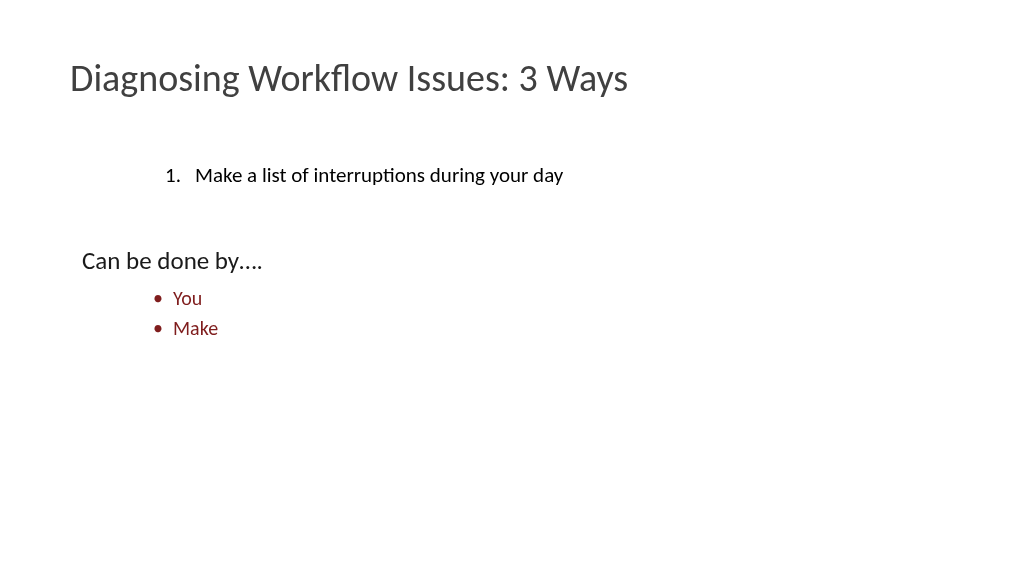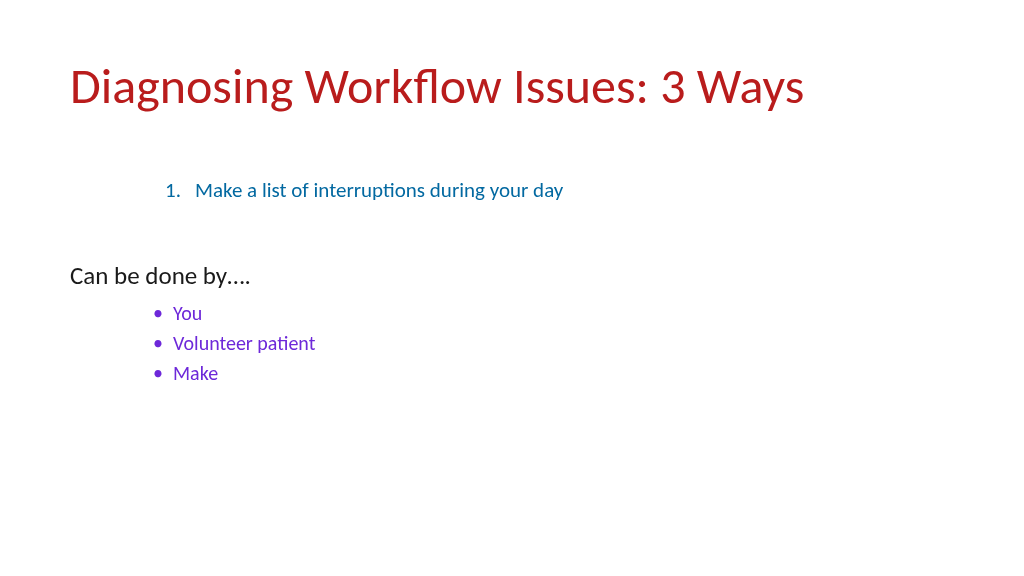--- a/index.html
+++ b/index.html
@@ -10,56 +10,56 @@
     body {
       width: 1024px;
       height: 576px;
       background: #ffffff;
       font-family: Calibri, 'Segoe UI', Arial, sans-serif;
       color: #000000;
       padding: 55px 70px;
       overflow: hidden;
     }
     .title {
-      font-size: 50px;
+      font-size: 38px;
       font-weight: 400;
-      color: #b91c1c;
+      color: #404040;
       margin-bottom: 60px;
     }
     .numbered-list {
       list-style: none;
       margin-left: 85px;
       margin-bottom: 55px;
     }
     .numbered-item {
       font-size: 21px;
       line-height: 1.4;
-      color: #0369a1;
+      color: #000000;
       margin-bottom: 2px;
     }
     .numbered-item .num {
       display: inline-block;
       width: 26px;
       text-align: right;
       margin-right: 14px;
     }
     .subhead {
       font-size: 25px;
       color: #1a1a1a;
       margin-bottom: 8px;
-      margin-left: 0;
+      margin-left: 12px;
     }
     .bullet-list {
       list-style: none;
       margin-left: 85px;
     }
     .bullet-item {
       font-size: 20px;
       line-height: 1.45;
-      color: #6d28d9;
+      color: #7f1d1d;
       margin-bottom: 1px;
     }
     .bullet-item::before {
       content: "•";
       display: inline-block;
       width: 20px;
       margin-left: -2px;
     }
   </style>
 </head>
@@ -68,15 +68,14 @@
 <h1 class="title">Diagnosing Workflow Issues: 3 Ways</h1>
 
 <ol class="numbered-list">
   <li class="numbered-item"><span class="num">1.</span><span>Make a list of interruptions during your day</span></li>
 </ol>
 
 <div class="subhead">Can be done by….</div>
 
 <ul class="bullet-list">
   <li class="bullet-item"><span>You</span></li>
-  <li class="bullet-item"><span>Volunteer patient</span></li>
   <li class="bullet-item"><span>Make</span></li>
 </ul>
 
 </body></html>

